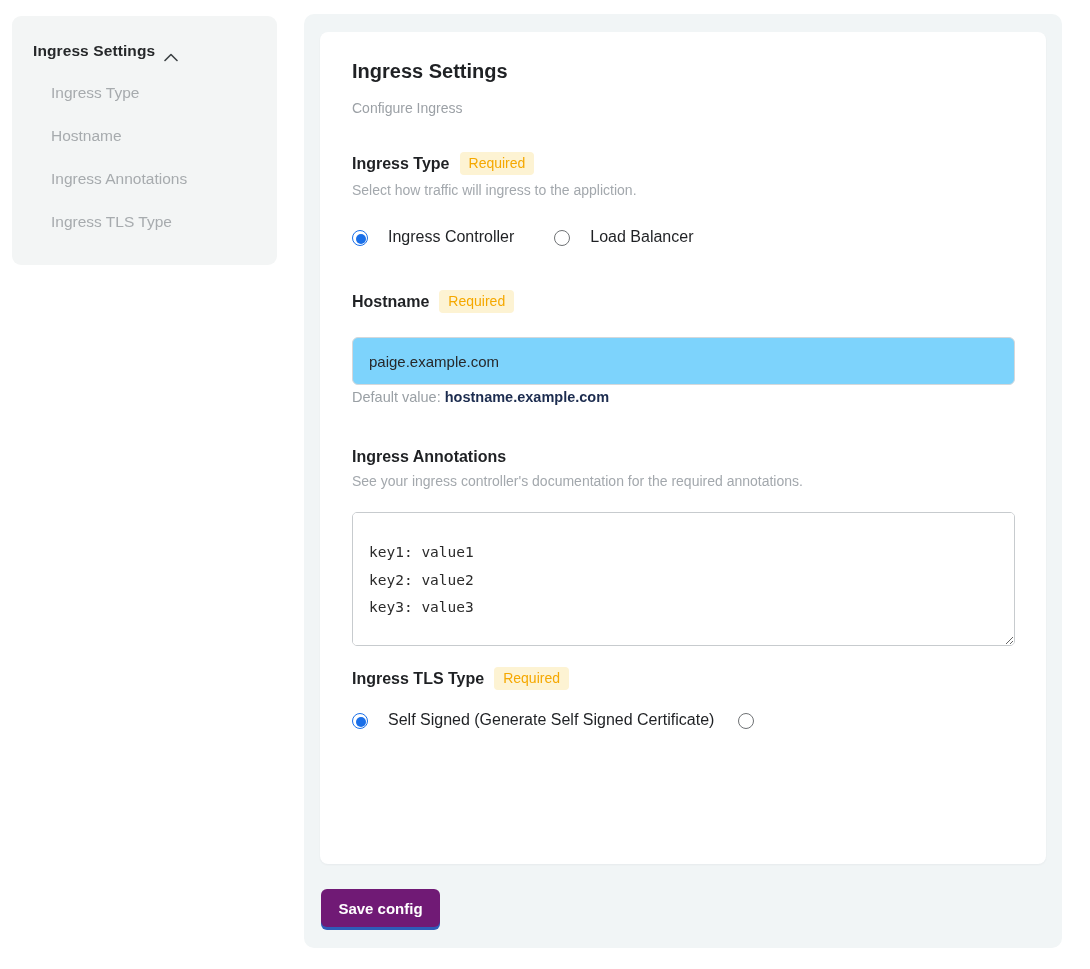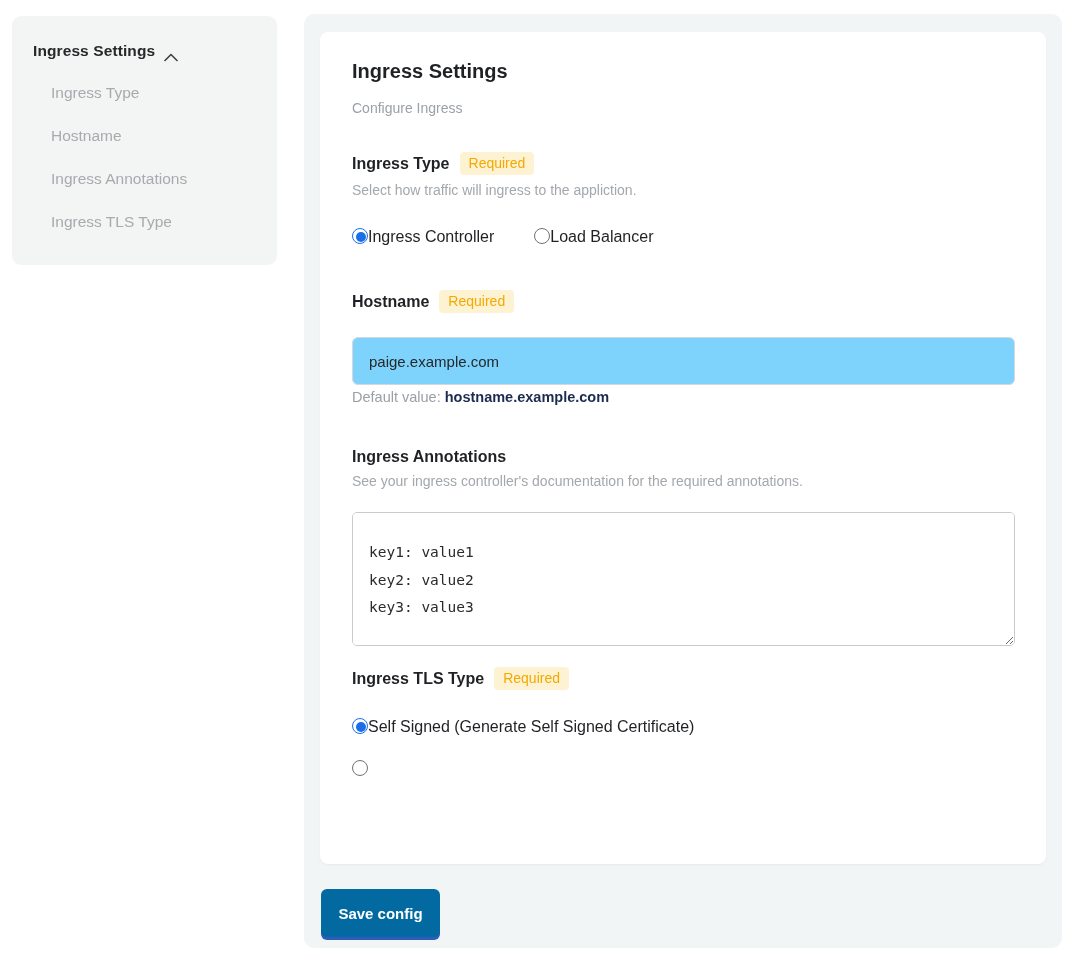--- a/index.html
+++ b/index.html
@@ -79,21 +79,21 @@
     padding: 3px 9px 4px 9px;
     border-radius: 4px;
   }
   .section-desc {
     margin-top: 7px;
     font-size: 14px; color: #a3a8ad;
   }
 
   .sec-ingress-type { margin-top: 36px; }
   .radio-row { display: flex; align-items: center; gap: 40px; margin-top: 30px; }
-  .radio-option { display: flex; align-items: flex-start; gap: 0; cursor: pointer; }
+  .radio-option { display: flex; align-items: flex-end; gap: 20px; cursor: pointer; }
   .radio-circle {
     width: 16px; height: 16px; border-radius: 50%;
     border: 1.5px solid #6e7174;
     background: #ffffff;
     position: relative;
     flex: 0 0 auto;
   }
   .radio-circle.selected {
     border-color: #1a6fe8;
   }
@@ -137,27 +137,27 @@
     font-family: "DejaVu Sans Mono", "Liberation Mono", monospace;
     font-size: 14.5px;
     line-height: 1.9;
     color: #2b2b2b;
     resize: both;
     outline: none;
     display: block;
   }
 
   .sec-tls { margin-top: 21px; }
-  .radio-stack { margin-top: 28px; display: flex; flex-direction: column; gap: 24px; }
+  .radio-stack { margin-top: 21px; display: flex; gap: 24px; }
 
   .save-button {
     position: absolute;
     left: 17px; top: 875px;
-    width: 119px; height: 48px;
-    background: #0369a1;
+    width: 119px; height: 38px;
+    background: #701a75;
     border: none;
     border-radius: 6px;
     box-shadow: 0 3px 0 #2e5cb8;
     color: #ffffff;
     font-family: "Liberation Sans", sans-serif;
     font-size: 15px;
     font-weight: 700;
     cursor: pointer;
   }
 </style>

